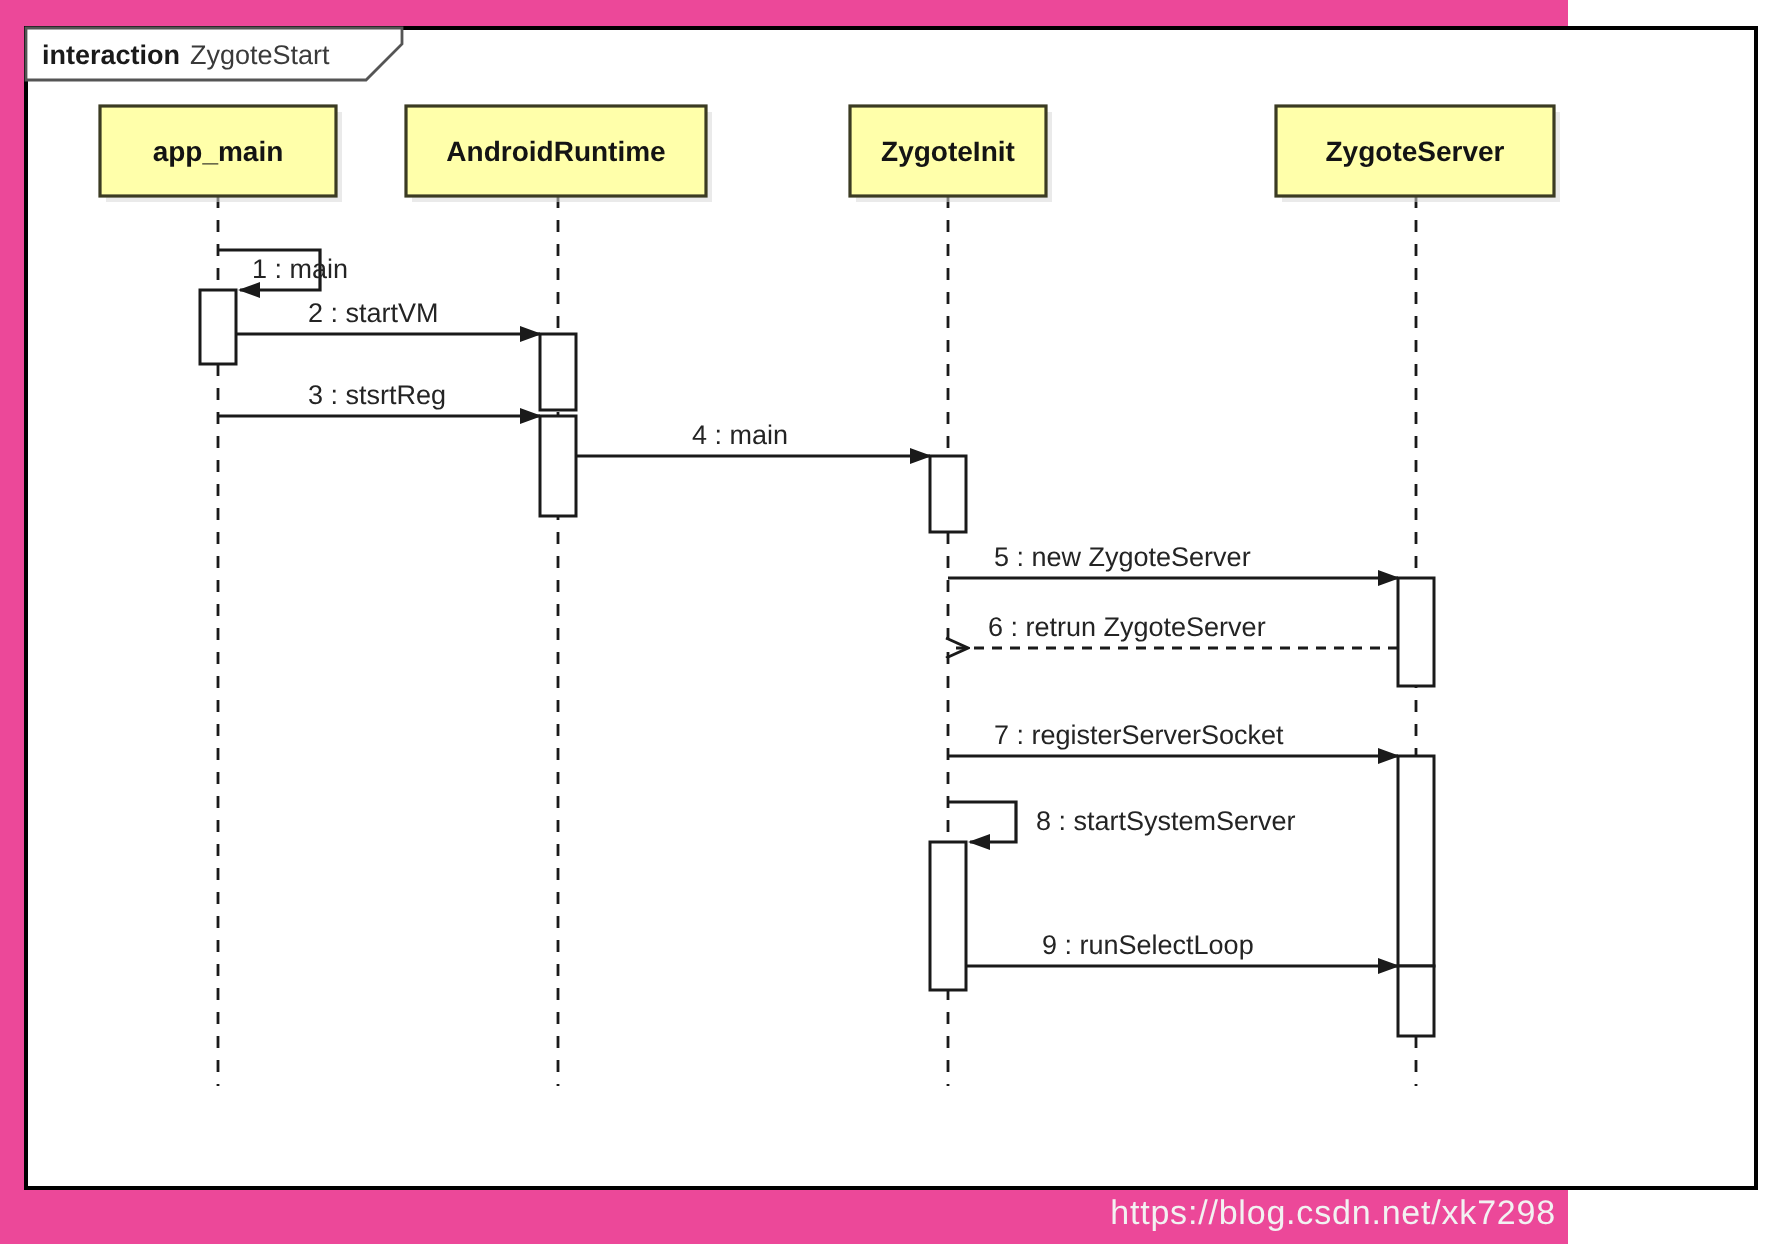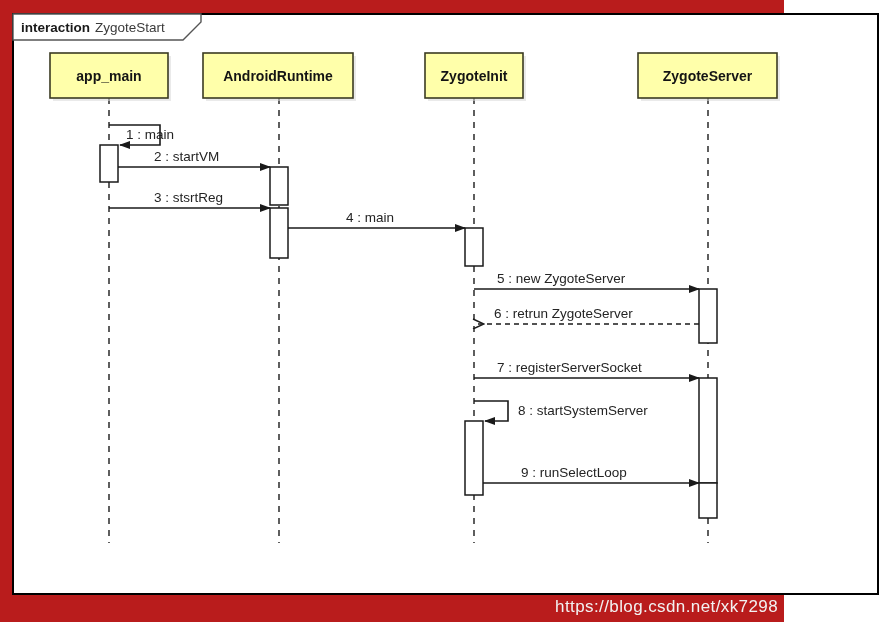--- a/index.html
+++ b/index.html
@@ -11,21 +11,21 @@
     font-family: "Liberation Sans", sans-serif;
     width: 892px;
     height: 622px;
     overflow: hidden;
     position: relative;
   }
   #canvas {
     position: relative;
     width: 784px;
     height: 622px;
-    background: #b91c1c;
+    background: #ec4899;
   }
   svg.diagram {
     position: absolute;
     left: 0;
     top: 0;
     width: 892px;
     height: 622px;
   }
   .frame-rect {
     fill: #ffffff;

